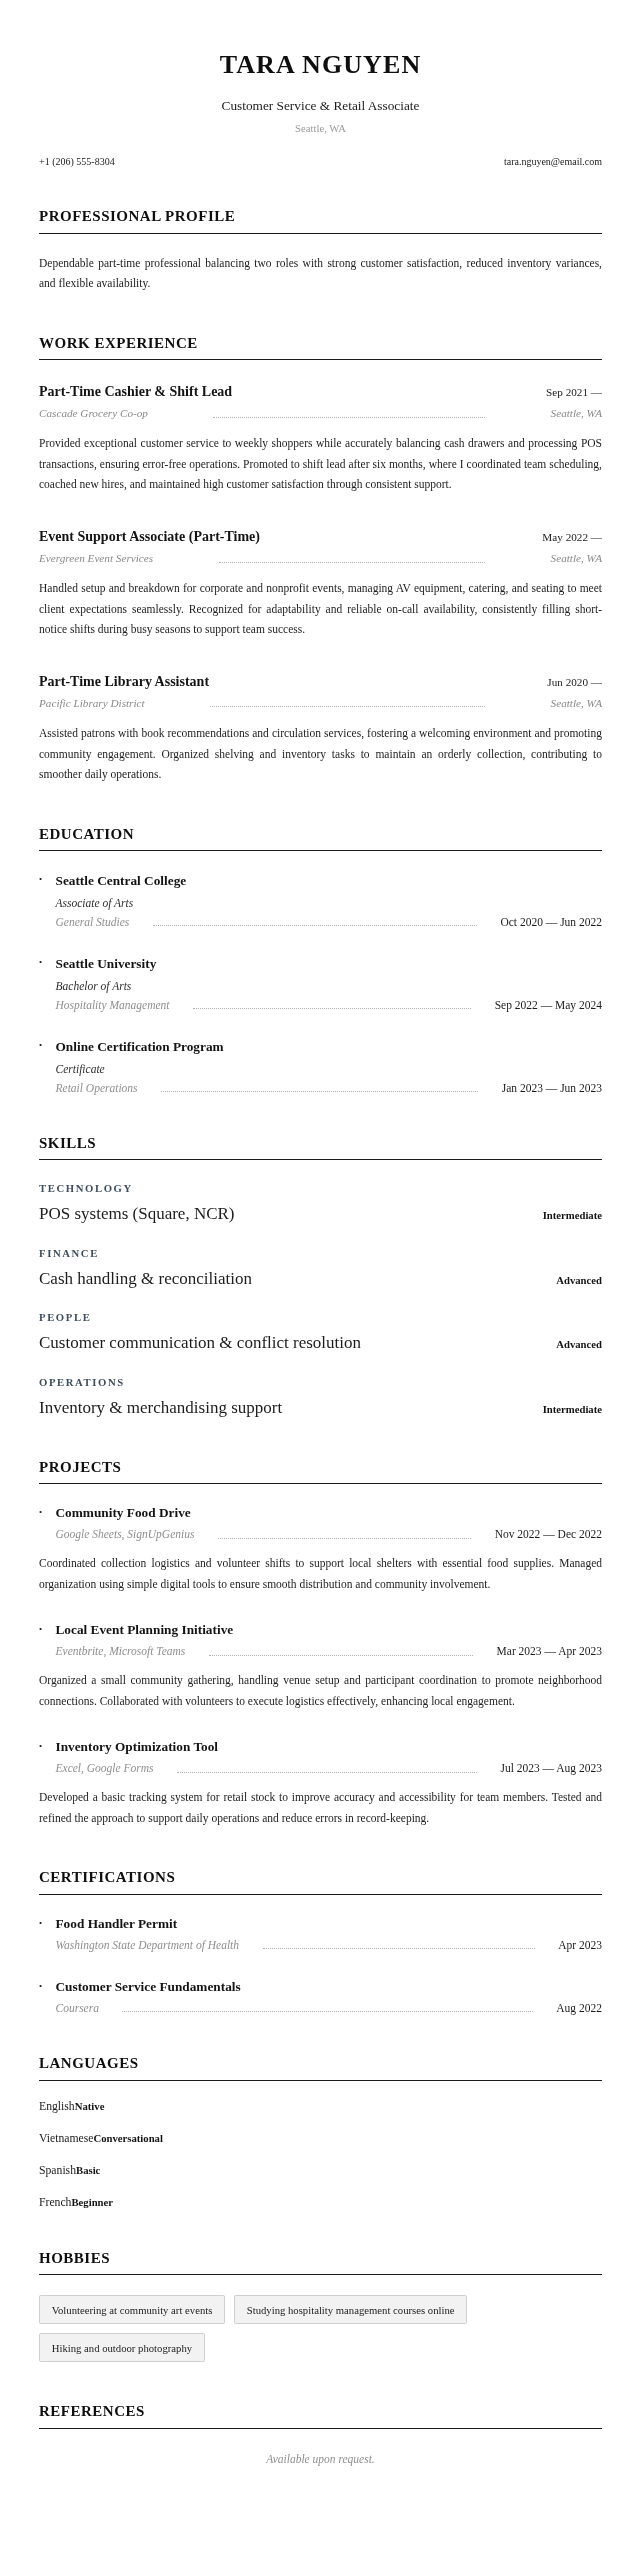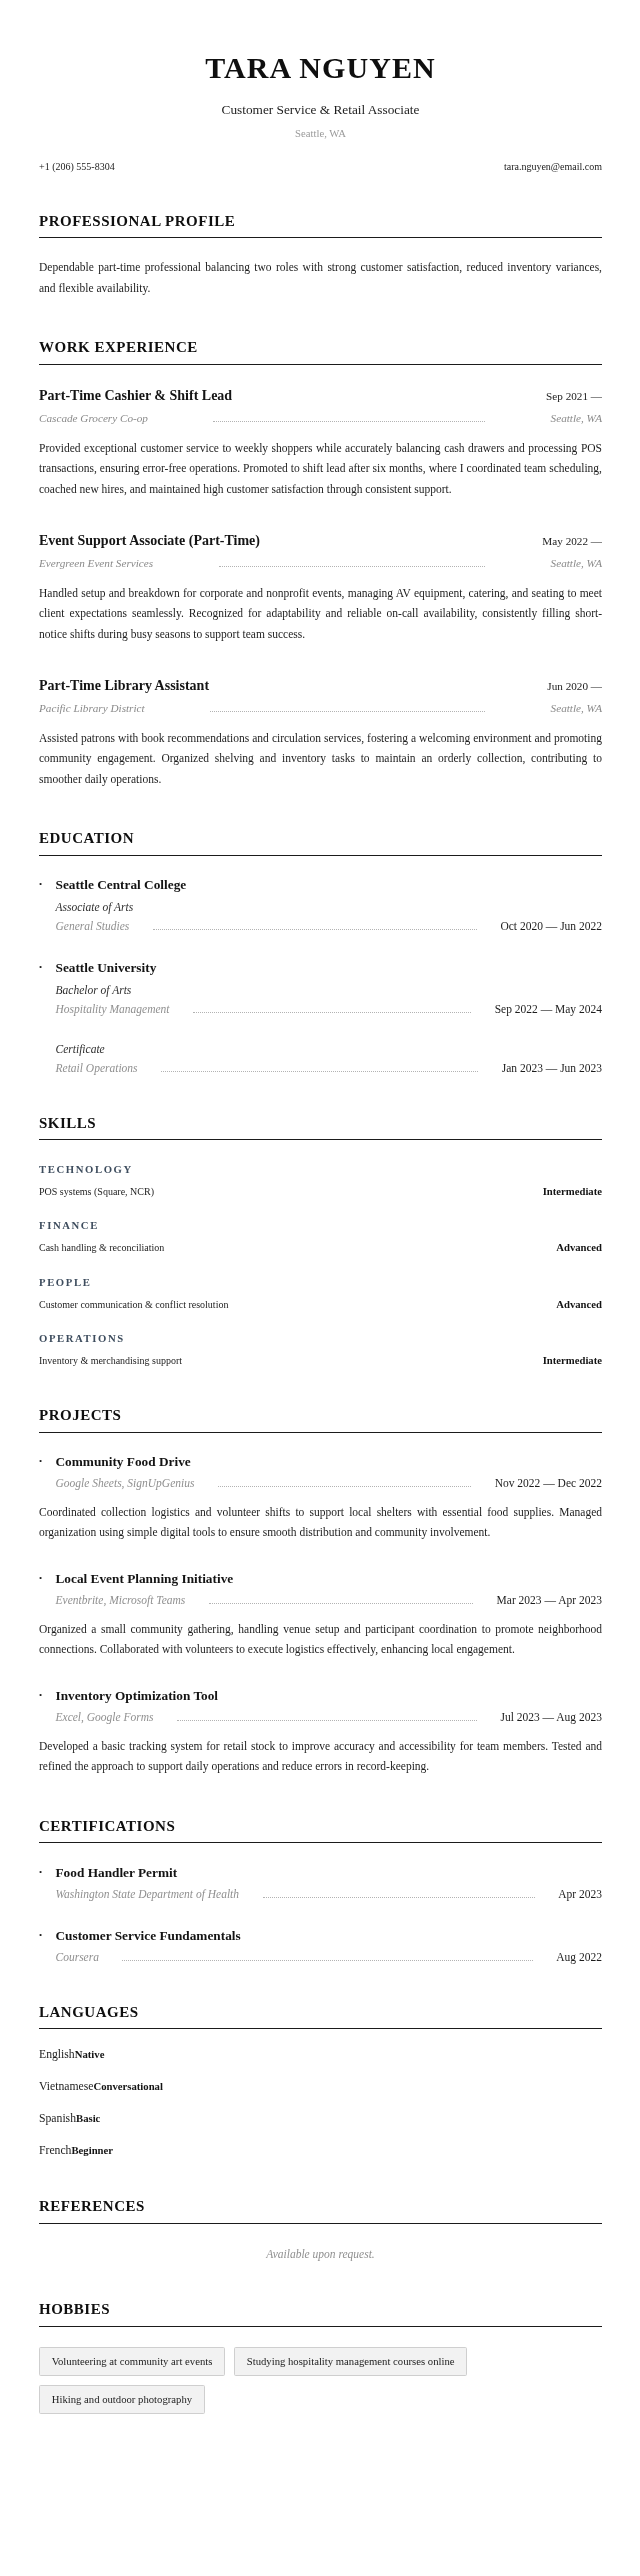--- a/index.html
+++ b/index.html
@@ -4,21 +4,21 @@
 <style>
   html, body { margin:0; padding:0; background:#ffffff; }
   .page {
     width:641px; min-height:2576px; margin:0 auto; box-sizing:border-box;
     padding:51px 39px 32px 39px;
     font-family:"Liberation Serif","DejaVu Serif",serif;
     color:#1d1d1d; background:#ffffff;
   }
 
   
-  .name { text-align:center; font-size:30px; font-weight:700; letter-spacing:1.1px; color:#0f0f0f; line-height:1.1; }
+  .name { text-align:center; font-size:26px; font-weight:700; letter-spacing:1.1px; color:#0f0f0f; line-height:1.1; }
   .subtitle { text-align:center; font-size:13.3px; color:#1d1d1d; margin-top:18px; }
   .loc-line { text-align:center; font-size:10.7px; color:#9a9a9a; margin-top:8.5px; }
   .contact-row { display:flex; justify-content:space-between; align-items:baseline; margin-top:22.4px; font-size:10px; color:#222; }
 
   
   .section { margin-top:41px; }
   .section-heading { font-size:15px; font-weight:700; letter-spacing:0.5px; color:#0f0f0f; }
   .rule { border:none; border-top:1.3px solid #1b1b1b; margin:7.5px 0 0 0; }
 
   .para { font-size:11.5px; line-height:1.78; text-align:justify; margin:19px 0 0 0; color:#1d1d1d; }
@@ -45,21 +45,21 @@
   .bitem-degree { font-style:italic; font-size:11.5px; color:#2e2e2e; margin-top:8px; }
   .bitem-sub { display:flex; align-items:center; margin-top:7px; }
   .bitem-field { font-style:italic; font-size:11.5px; color:#8f8f8f; white-space:nowrap; }
   .bitem-date { font-size:11.5px; color:#1d1d1d; white-space:nowrap; }
   .bitem .para { margin-top:13px; }
 
   
   .skill-group { margin-top:22.4px; }
   .skill-cat { font-size:10.7px; font-weight:700; letter-spacing:1.6px; color:#3e4d5e; }
   .skill-row { display:flex; justify-content:space-between; align-items:baseline; margin-top:10px; }
-  .skill-name { font-size:10px; color:#1d1d1d; }
+  .skill-name { font-size:17px; color:#1d1d1d; }
   .skill-level { font-size:10.7px; font-weight:700; color:#141414; }
 
   
   .lang-row { display:flex; justify-content:flex-start; align-items:baseline; margin-top:19px; }
   .lang-row:first-of-type { margin-top:22.4px; }
   .lang-name { font-size:11.7px; color:#1d1d1d; }
   .lang-level { font-size:10.7px; font-weight:700; color:#141414; }
 
   
   .chips { display:flex; flex-wrap:wrap; gap:9px; margin-top:20px; }
@@ -161,20 +161,24 @@
         <div class="bitem-degree">Bachelor of Arts</div>
         <div class="bitem-sub">
           <span class="bitem-field">Hospitality Management</span>
           <span class="leader"></span>
           <span class="bitem-date">Sep 2022 — May 2024</span>
         </div>
       </div>
     </div>
 
     <div class="bitem">
+      <div class="bitem-head">
+        <span class="bullet"></span>
+        <span class="bitem-title">Online Certification Program</span>
+      </div>
       <div class="bitem-body">
         <div class="bitem-degree">Certificate</div>
         <div class="bitem-sub">
           <span class="bitem-field">Retail Operations</span>
           <span class="leader"></span>
           <span class="bitem-date">Jan 2023 — Jun 2023</span>
         </div>
       </div>
     </div>
   </section>
@@ -312,29 +316,29 @@
       <span class="lang-name">Spanish</span>
       <span class="lang-level">Basic</span>
     </div>
     <div class="lang-row">
       <span class="lang-name">French</span>
       <span class="lang-level">Beginner</span>
     </div>
   </section>
 
   <section class="section">
-    <div class="section-heading">REFERENCES</div>
-    <hr class="rule">
-    <p class="refs-text">Available upon request.</p>
-  </section>
-
-  <section class="section">
     <div class="section-heading">HOBBIES</div>
     <hr class="rule">
     <div class="chips">
       <span class="chip">Volunteering at community art events</span>
       <span class="chip">Studying hospitality management courses online</span>
       <span class="chip">Hiking and outdoor photography</span>
     </div>
   </section>
 
+  <section class="section">
+    <div class="section-heading">REFERENCES</div>
+    <hr class="rule">
+    <p class="refs-text">Available upon request.</p>
+  </section>
+
 </div>
 
 
 </body></html>

